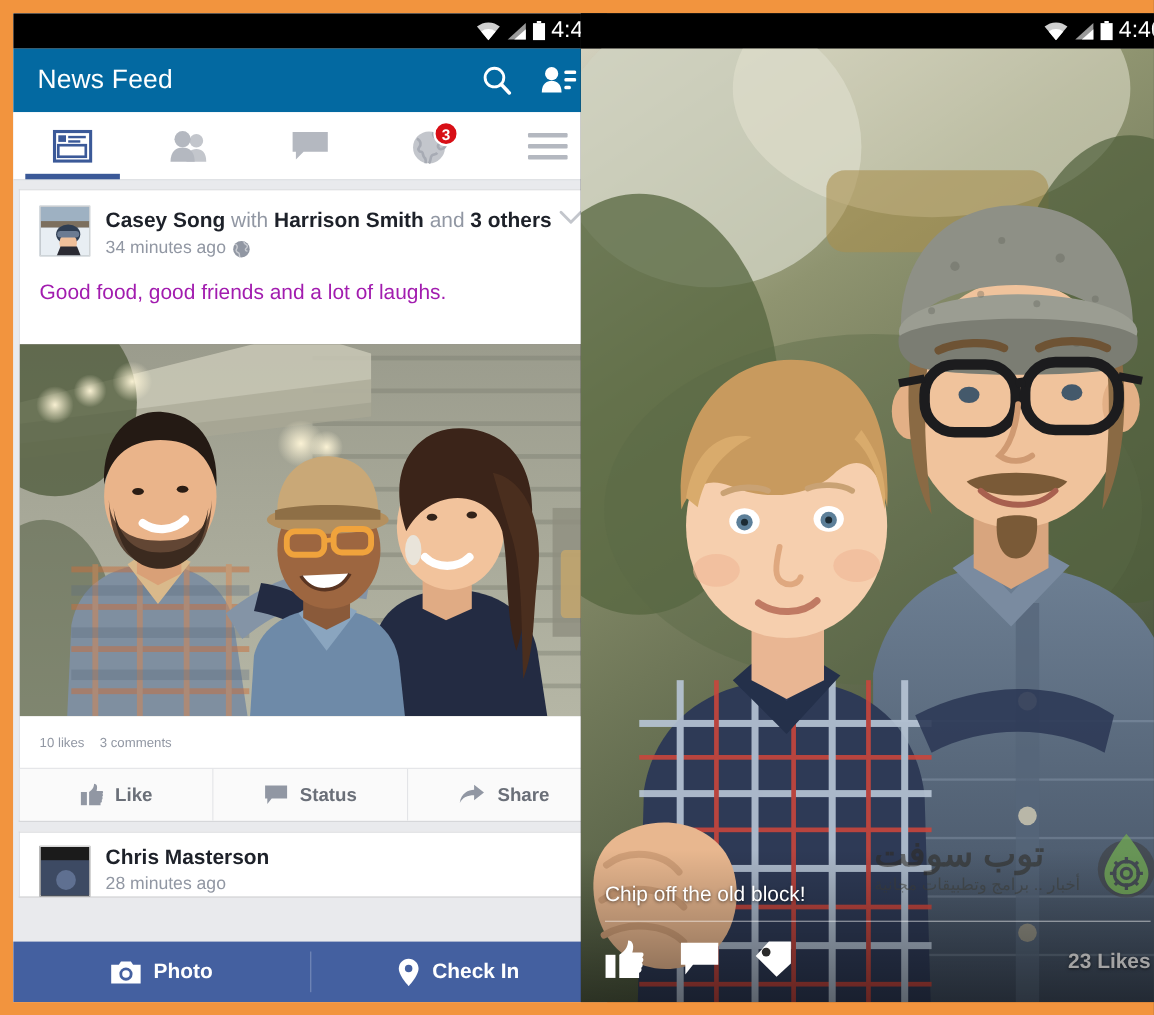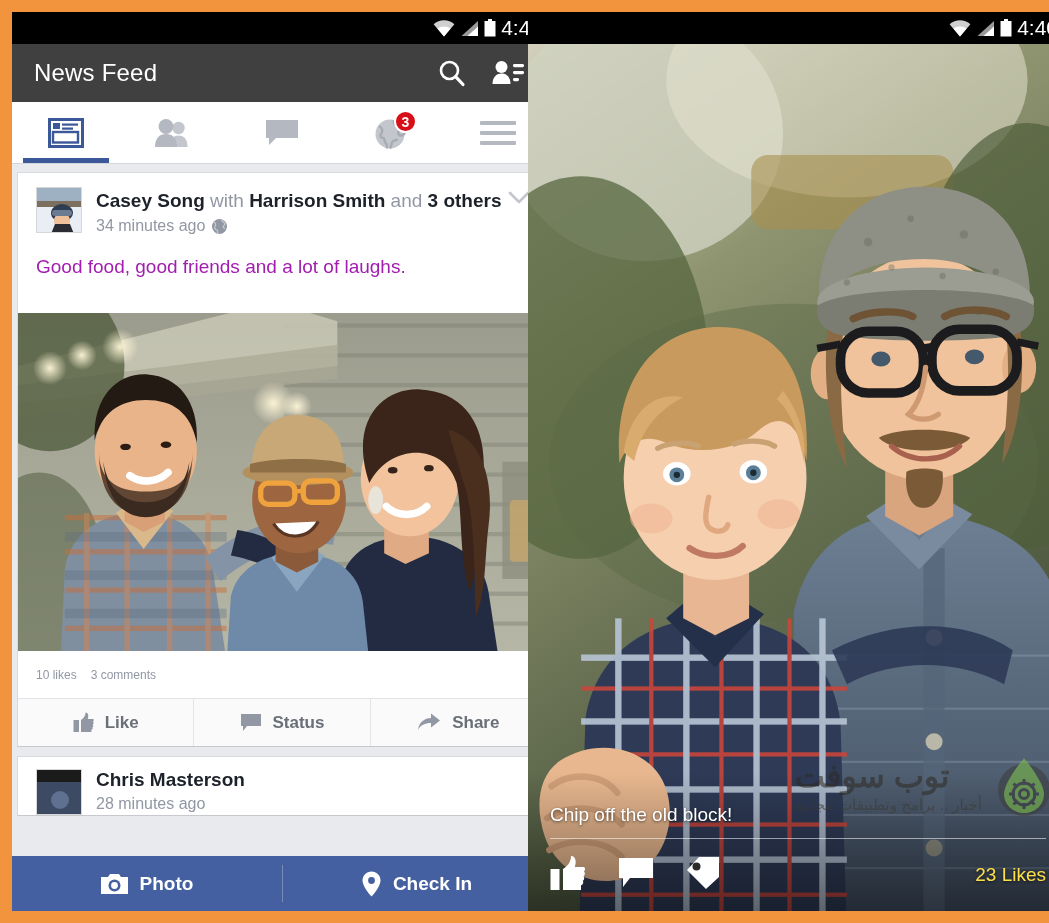--- a/index.html
+++ b/index.html
@@ -40,21 +40,21 @@
     font-weight:normal;
     letter-spacing:0px;
     line-height:1;
     padding-bottom:2px;
   }
   .sb-ico { display:block; }
 
   
   .fb-header {
     height:58px;
-    background:#404040;
+    background:#0369a1;
     display:flex;
     align-items:center;
     padding:0 16px 0 22px;
   }
   .fb-title {
     color:#fff;
     font-size:24px;
     flex:1;
     letter-spacing:0.2px;
   }
@@ -238,23 +238,23 @@
     background:rgba(255,255,255,0.55);
     margin-bottom:16px;
   }
   .viewer-actions {
     display:flex;
     align-items:center;
     gap:32px;
   }
   .viewer-likes {
     margin-left:auto;
-    color:#fde047;
+    color:#a3a3a3;
     font-size:19px;
-    font-weight:normal;
+    font-weight:bold;
     text-shadow:0 1px 3px rgba(0,0,0,0.6);
   }
 
   
   .watermark {
     position:absolute;
     right:12px;
     bottom:93px;
     display:flex;
     align-items:center;

